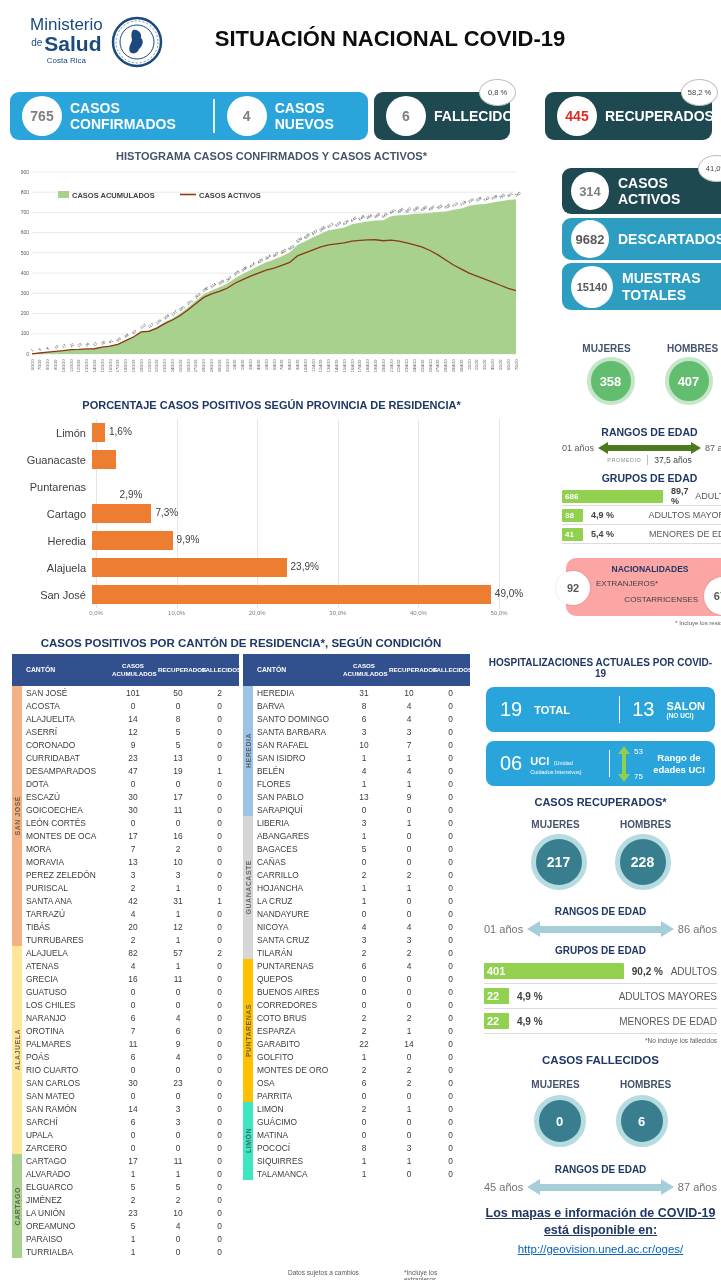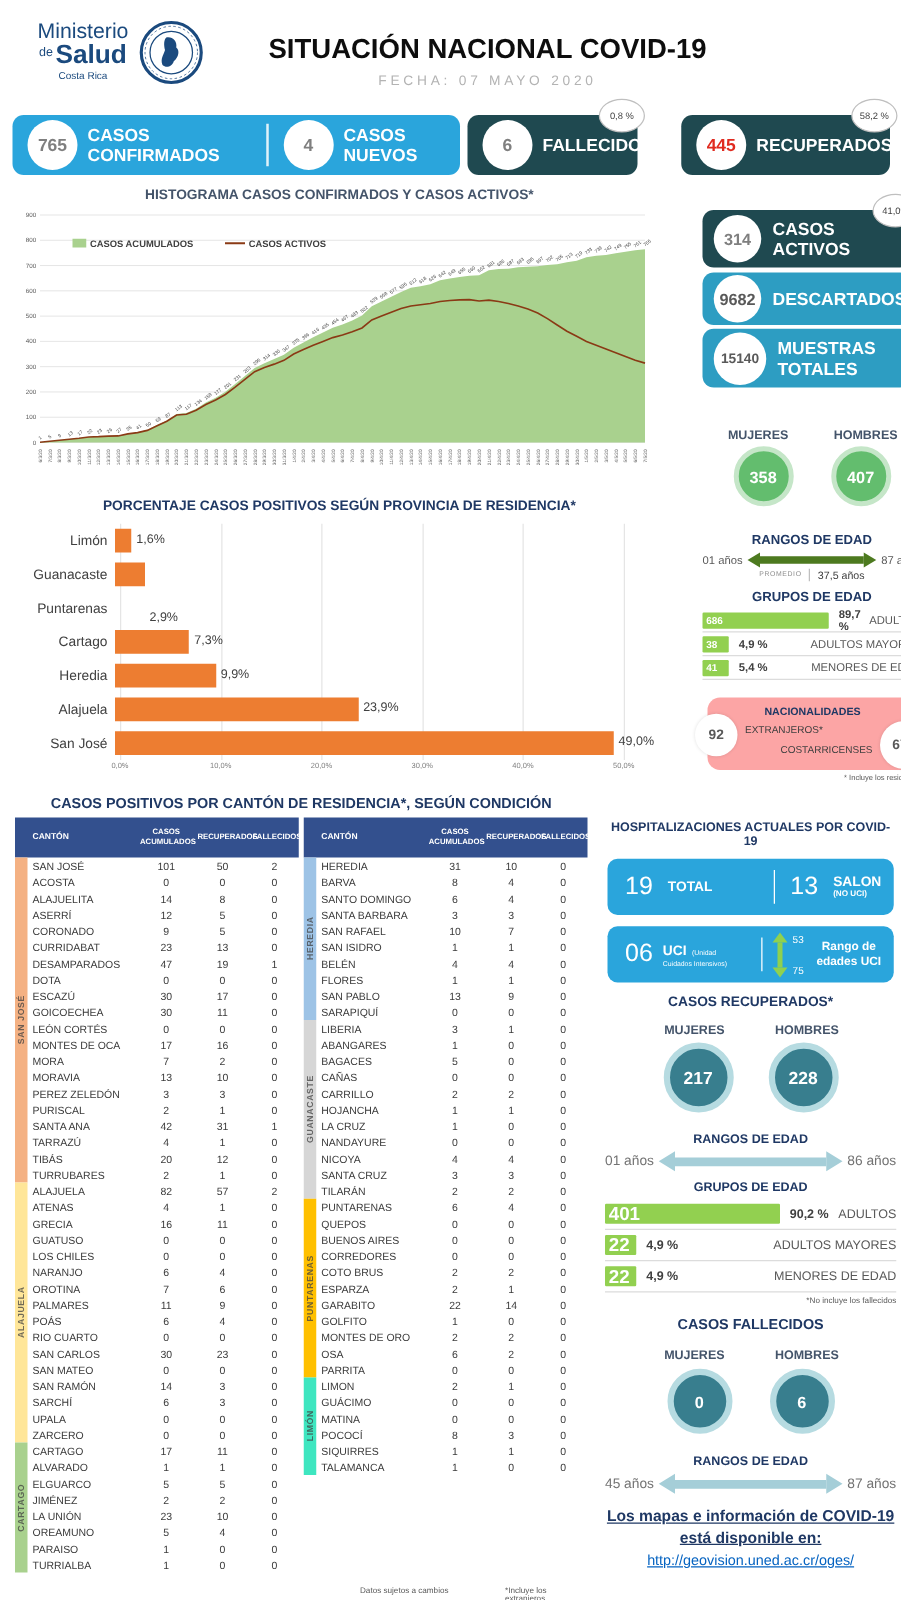--- a/index.html
+++ b/index.html
@@ -106,21 +106,21 @@
   .prom-label { font-size:5.5px; color:#8f8f8f; letter-spacing:.5px; }
   .prom-div { width:1px; height:10px; background:#bfbfbf; }
   .prom-val { font-size:8.5px; color:#404040; }
 
   .grupo-row { display:flex; align-items:center; border-bottom:1px solid #dcdcdc; }
   .g-sm .grupo-row { height:19px; }
   .g-lg .grupo-row { height:25px; }
   .grupo-bar { background:#92d050; display:flex; align-items:center; border-radius:1px; }
   .g-sm .grupo-bar { height:13px; } .g-lg .grupo-bar { height:16px; }
   .grupo-n { color:#fff; font-weight:bold; padding-left:3px; }
-  .g-sm .grupo-n { font-size:8px; } .g-lg .grupo-n { font-size:15px; }
+  .g-sm .grupo-n { font-size:8px; } .g-lg .grupo-n { font-size:11px; }
   .grupo-pct { margin-left:8px; font-weight:bold; color:#404040; }
   .g-sm .grupo-pct { font-size:9px; } .g-lg .grupo-pct { font-size:10px; }
   .grupo-label { flex:1; text-align:right; color:#595959; }
   .g-sm .grupo-label { font-size:9px; } .g-lg .grupo-label { font-size:10px; }
 
   .nat-box { position:relative; margin-top:14px; margin-left:4px; width:168px; height:58px; background:#fca5a5; border-radius:10px; }
   .nat-title { position:absolute; top:6px; width:100%; text-align:center; font-size:8.5px; font-weight:bold; color:#1f3864; }
   .nat-circle { position:absolute; background:#fff; border-radius:50%; display:flex; align-items:center;
     justify-content:center; color:#595959; font-weight:bold; box-shadow:0 0 3px rgba(0,0,0,.12); }
   .nc1 { left:-10px; top:13px; width:34px; height:34px; font-size:11px; }
@@ -163,21 +163,20 @@
       <div class="l3">Costa Rica</div>
     </div>
     <svg width="52" height="52" viewBox="0 0 52 52">
       <circle cx="26" cy="26" r="24" fill="none" stroke="#1b4a7e" stroke-width="2.5"></circle>
       <circle cx="26" cy="26" r="17" fill="none" stroke="#1b4a7e" stroke-width="1"></circle>
       <path d="M22 14 C27 13 31 17 30 22 C33 24 32 30 28 33 C27 37 22 39 19 36 C17 31 20 28 21 24 C20 20 20 16 22 14 Z" fill="#1b4a7e"></path>
       <circle cx="26" cy="26" r="21" fill="none" stroke="#1b4a7e" stroke-width="0.6" stroke-dasharray="2 2"></circle>
     </svg>
   </div>
   <div class="main-title">SITUACIÓN NACIONAL COVID-19</div>
-  <div class="main-date">FECHA: 07 MAYO 2020</div>
 
   <div class="stat-box sb-blue">
     <div class="stat-half f135">
       <div class="stat-circle">765</div>
       <div class="stat-label">CASOS CONFIRMADOS</div>
     </div>
     <div class="stat-divider"></div>
     <div class="stat-half f1">
       <div class="stat-circle">4</div>
       <div class="stat-label">CASOS NUEVOS</div>

